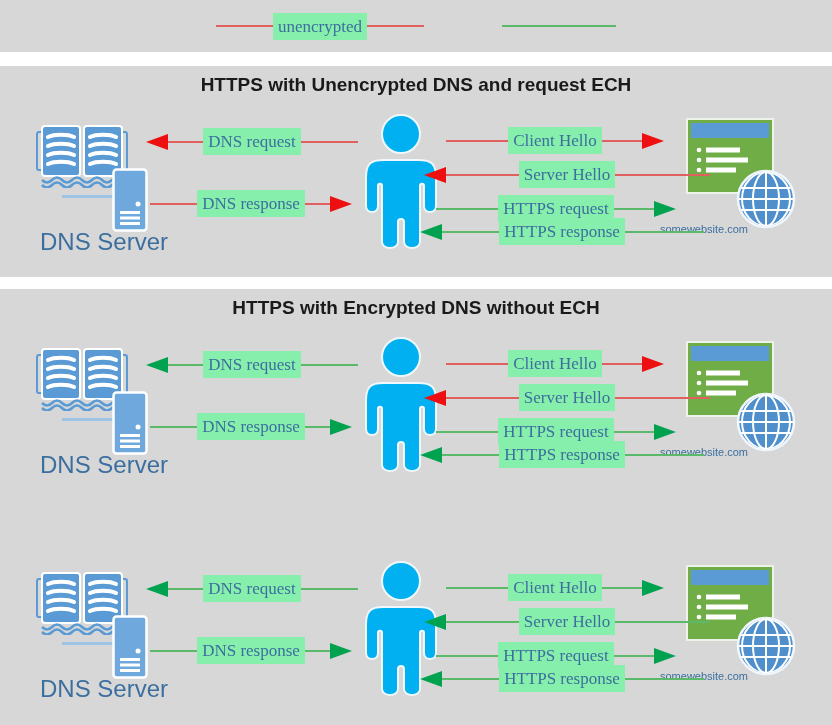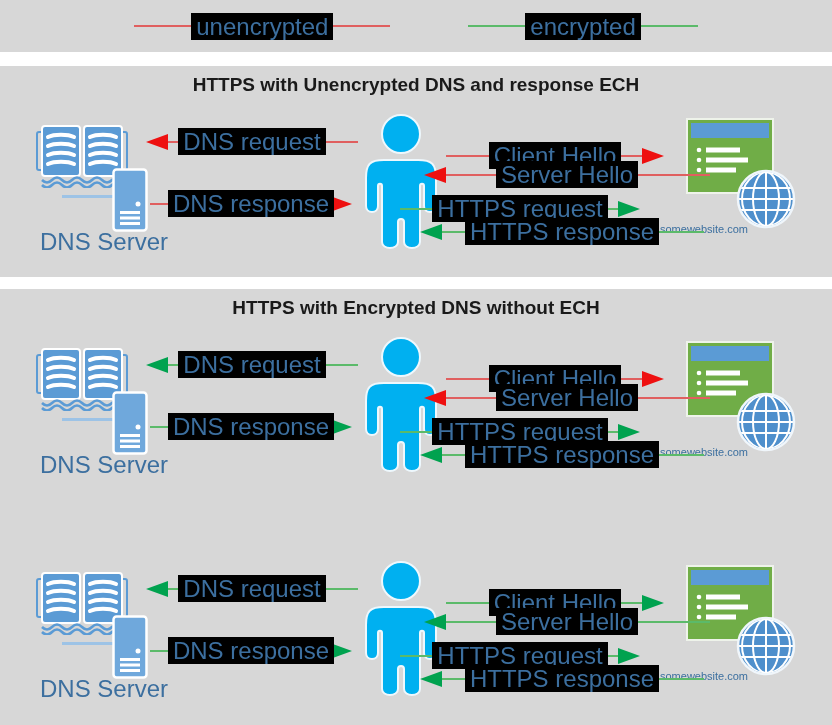--- a/index.html
+++ b/index.html
@@ -11,22 +11,22 @@
   .legend{
     position:absolute;left:0;top:0;width:832px;height:52px;
     background:var(--panel-bg);
     display:flex;align-items:center;justify-content:center;gap:78px;
   }
   .legend-item{display:flex;align-items:center}
   .seg{width:57px;height:2px;display:block}
   .legend-item[data-color="red"] .seg{background:var(--red-line)}
   .legend-item[data-color="green"] .seg{background:var(--green-line)}
   .bubble{
-    background:#000000;color:var(--text-blue);
-    font-size:24px;line-height:25px;padding:1px 5px;white-space:nowrap;
+    background:#86efac;color:var(--text-blue);
+    font-size:17px;line-height:25px;padding:1px 5px;white-space:nowrap;font-family:Liberation Serif, serif;
   }
   .panel{position:absolute;left:0;width:832px;background:var(--panel-bg)}
   #p1{top:66px;height:211px}
   #p2{top:289px;height:243px}
   #p3{top:513px;height:212px}
   .title{
     position:absolute;top:8px;left:0;width:100%;margin:0;text-align:center;
     font-size:19px;font-weight:700;color:var(--title-color);
   }
   .abs{position:absolute}
@@ -42,43 +42,42 @@
   .dir-left  .line{left:16px;right:0}
   .dir-right .line{left:0;right:16px}
   .head{position:absolute;top:6px;width:0;height:0;border-top:8px solid transparent;border-bottom:8px solid transparent}
   .dir-left  .head{left:0;border-right:22px solid var(--head)}
   .dir-right .head{right:0;border-left:22px solid var(--head)}
   .arrow .bubble{position:relative;z-index:1}
   .arrow[data-color="red"]{--line:var(--red-line);--head:var(--red-head)}
   .arrow[data-color="green"]{--line:var(--green-line);--head:var(--green-head)}
   .a-dnsreq{left:146px;top:62px;width:212px}
   .a-dnsres{left:150px;top:124px;width:202px}
-  .a-chello{left:446px;top:76px;width:218px}
+  .a-chello{left:446px;top:61px;width:218px}
   .a-shello{left:424px;top:95px;width:286px}
-  .a-hreq{left:400px;top:129px;width:240px}
+  .a-hreq{left:436px;top:129px;width:240px}
   .a-hres{left:420px;top:152px;width:284px}
 </style>
 </head>
 <body>
 
 <header class="legend">
   <div class="legend-item" data-color="red">
     <span class="seg"></span>
       <span class="bubble">unencrypted</span>
       <span class="seg"></span>
   </div>
   <div class="legend-item" data-color="green">
     <span class="seg"></span>
-      <span class="bubble">encrypted</span>
       <span class="seg"></span>
   </div>
 </header>
 
 <section class="panel" id="p1">
-  <h2 class="title">HTTPS with Unencrypted DNS and response ECH</h2>
+  <h2 class="title">HTTPS with Unencrypted DNS and request ECH</h2>
 
   <div class="abs book">
     <svg width="92" height="66" viewBox="0 0 92 66">
       <rect x="1" y="10" width="8" height="38" rx="2" style="fill:none;stroke:var(--book-blue);stroke-width:2"></rect>
       <rect x="83" y="10" width="8" height="38" rx="2" style="fill:none;stroke:var(--book-blue);stroke-width:2"></rect>
       <rect x="6" y="4" width="38" height="50" rx="3" style="fill:var(--book-blue);stroke:#fff;stroke-width:2"></rect>
       <rect x="48" y="4" width="38" height="50" rx="3" style="fill:var(--book-blue);stroke:#fff;stroke-width:2"></rect>
       <g style="stroke:#fff;stroke-width:4;stroke-linecap:round;fill:none">
         <path d="M12 15 c6 -3 20 -3 26 0"></path>
           <path d="M12 24 c6 -3 20 -3 26 0"></path>

